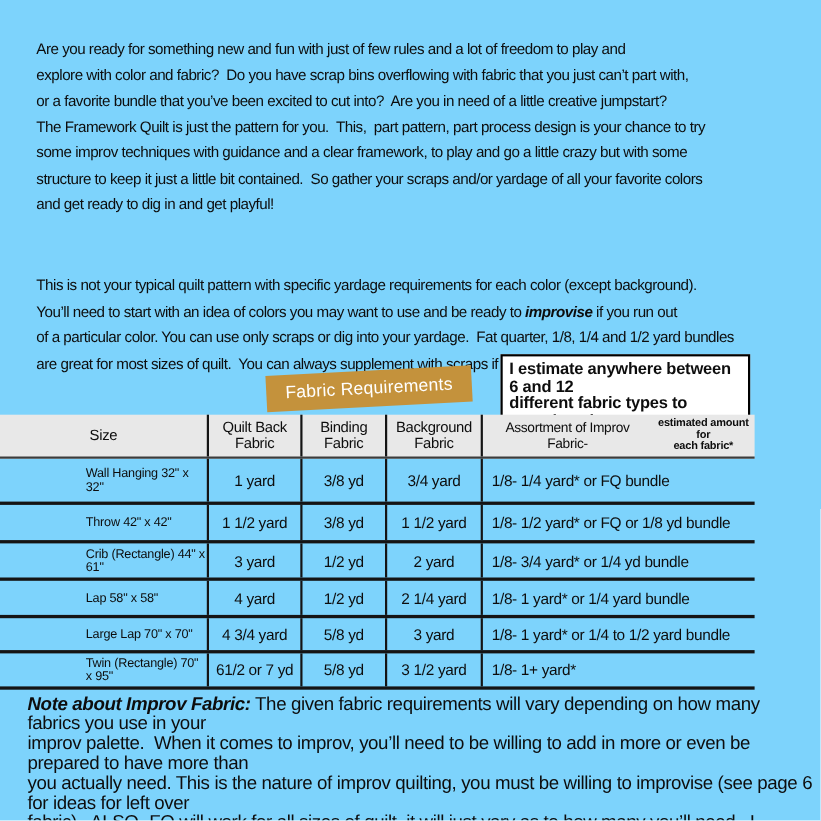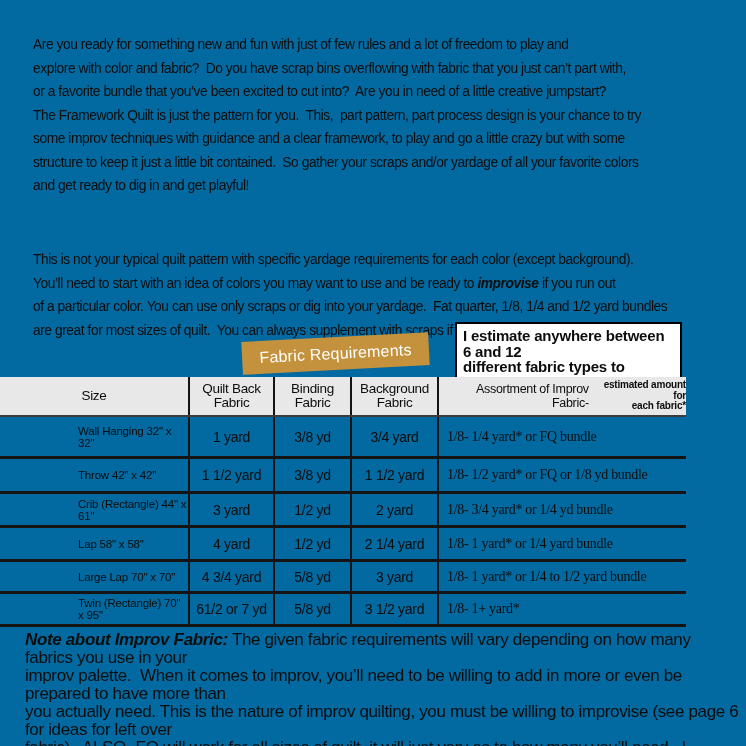--- a/index.html
+++ b/index.html
@@ -1,17 +1,17 @@
 <!DOCTYPE html>
 <html><head>
 <meta charset="utf-8">
 <style>
   html,body{margin:0;padding:0;background:#ffffff;}
   .page{
-    position:relative;width:746px;height:746px;background:#0369a1;overflow:hidden;
+    position:relative;width:746px;height:746px;background:#7dd3fc;overflow:hidden;
     font-family:"Liberation Sans","DejaVu Sans",sans-serif;color:#0d0d0d;
   }
   .para{
     position:absolute;left:33px;width:712px;margin:0;
     font-size:13.8px;line-height:23.5px;letter-spacing:-0.45px;
     white-space:pre-wrap;
   }
   .p1{top:33px;}
   .p2{top:248px;}
   .em-bold-italic{font-weight:bold;font-style:italic;}
@@ -41,26 +41,26 @@
   .tr.r6{height:33px;}
   .td{display:flex;align-items:center;justify-content:center;box-sizing:border-box;}
   .c1{width:188px;justify-content:flex-start;padding-left:78px;}
   .hdr .c1{justify-content:center;padding-left:0;}
   .c2{width:85px;border-left:2px solid #141414;}
   .c3{width:77px;border-left:2px solid #141414;}
   .c4{width:87px;border-left:2px solid #141414;}
   .c5{flex:1;border-left:2px solid #141414;justify-content:flex-start;padding-left:8px;}
   .hdr .td{font-size:13.5px;line-height:14.5px;text-align:center;white-space:pre-line;letter-spacing:-0.3px;}
   .hdr .c1{font-size:13.5px;}
-  .hdr .c5{text-align:right;gap:4px;padding-left:4px;}
+  .hdr .c5{text-align:center;gap:4px;padding-left:4px;}
   .hdr-assort-main{font-size:12.5px;letter-spacing:-0.3px;}
   .hdr-assort-sub{font-weight:bold;font-size:10px;line-height:10.5px;letter-spacing:-0.2px;white-space:pre-line;}
   .size-label{font-size:11.5px;letter-spacing:-0.2px;}
   .val{font-size:14px;letter-spacing:-0.3px;}
-  .assort-val{font-size:14px;letter-spacing:-0.3px;font-family:Liberation Serif, serif;}
+  .assort-val{font-size:14px;letter-spacing:-0.3px;}
   .footnote{
     position:absolute;left:25px;top:631px;width:716px;margin:0;
     font-size:17px;line-height:18px;letter-spacing:-0.35px;
     white-space:pre-wrap;
   }
 </style>
 </head>
 <body>
 
 <div class="page">

